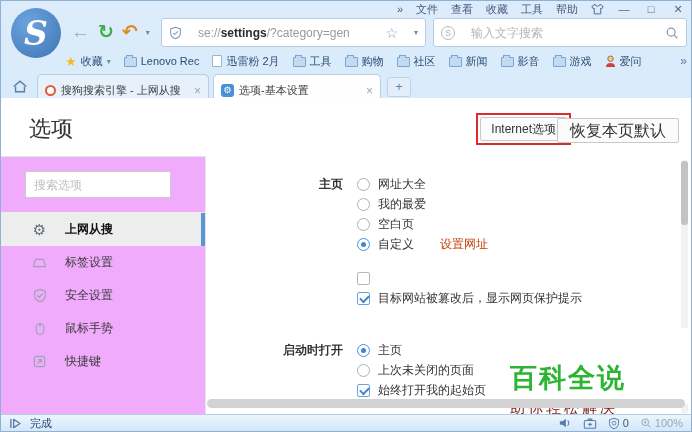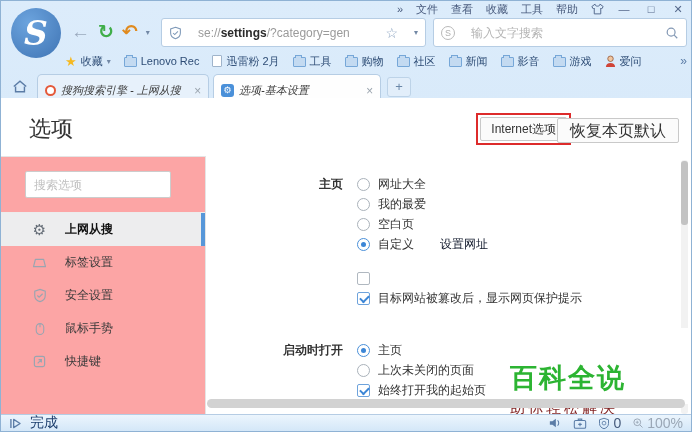--- a/index.html
+++ b/index.html
@@ -39,36 +39,36 @@
   #bookmarks { position:absolute; left:64px; right:4px; top:51px; height:18px; display:flex; align-items:center; gap:13px; font-size:11px; color:#2e4d76; }
   .bm { display:flex; align-items:center; gap:4px; white-space:nowrap; }
   .goldstar { color:#f5b921; font-size:13px; }
   .folder { position:relative; width:13px; height:10px; background:#c3daf1; border:1px solid #76a7d8; border-radius:1px; margin-top:2px; }
   .folder::before { content:""; position:absolute; top:-3px; left:1px; width:5px; height:2px; background:#c3daf1; border:1px solid #76a7d8; border-bottom:none; }
   .pageic { width:10px; height:12px; background:#fff; border:1px solid #9fb4cb; border-radius:1px; }
   #bm-overflow { margin-left:auto; color:#5b7ca6; font-size:12px; }
   
   #tabbar { position:absolute; left:0; right:0; top:73px; height:24px; }
   #homebtn { position:absolute; left:6px; top:1px; width:26px; height:22px; display:flex; align-items:center; justify-content:center; border-radius:3px; }
-  .tab { position:absolute; top:0; height:32px; border:1px solid #b6cde4; border-bottom:none; border-radius:5px 5px 0 0; display:flex; align-items:center; padding:0 7px; gap:5px; font-size:11px; color:#3c3c3c;font-style:italic; }
+  .tab { position:absolute; top:0; height:32px; border:1px solid #b6cde4; border-bottom:none; border-radius:5px 5px 0 0; display:flex; align-items:center; padding:0 7px; gap:5px; font-size:11px; color:#3c3c3c; }
   #tab1 { left:36px; width:172px; background:#e7f1fb; }
   #tab2 { left:212px; width:168px; background:#fefefe; }
   .tab .title { flex:1; white-space:nowrap; overflow:hidden; }
   .tab .x { color:#9aa4ae; font-size:12px; }
   .fav1 { width:11px; height:11px; border:2px solid #e4593a; border-radius:50%; background:#fff; flex:0 0 auto; }
   .fav2 { width:13px; height:13px; background:#4a90d9; border-radius:3px; color:#fff; font-size:9px; line-height:13px; text-align:center; flex:0 0 auto; }
   #newtab { position:absolute; left:386px; top:3px; width:24px; height:20px; background:#e2eefa; border:1px solid #bdd3e8; border-radius:3px; color:#6a87a8; font-size:13px; text-align:center; line-height:18px; }
   
   #content { position:absolute; left:0; right:0; top:97px; bottom:17px; background:#fff; }
   #pagetitle { position:absolute; left:28px; top:16px; font-size:22px; color:#333; }
   #restorebtn { position:absolute; right:12px; top:20px; height:25px; padding:0 12px; background:#fbfbfb; border:1px solid #c9c9c9; border-radius:2px; font-size:16px; color:#333; line-height:23px; }
   #internetwrap { position:absolute; right:120px; top:15px; border:2px solid #dd2b2b; padding:2px; }
   #internetbtn { height:24px; padding:0 10px; background:#fbfbfb; border:1px solid #c9c9c9; border-radius:2px; font-size:12px; color:#333; line-height:22px; }
   
-  #sidebar { position:absolute; left:0; top:58px; width:205px; bottom:0; border-top:1px solid #e5e5e5; border-right:1px solid #e5e5e5; background:#fca5a5; }
+  #sidebar { position:absolute; left:0; top:58px; width:205px; bottom:0; border-top:1px solid #e5e5e5; border-right:1px solid #e5e5e5; background:#f0abfc; }
   #sidesearchwrap { height:56px; border-bottom:1px solid #ececec; padding:14px 0 0 24px; }
   #sidesearch { width:146px; height:27px; border:1px solid #cccccc; border-radius:2px; padding:0 8px; font-size:12px; color:#444; outline:none; font-family:inherit; }
   #sidesearch::placeholder { color:#c0c0c0; }
   .sitem { position:relative; height:33px; display:flex; align-items:center; padding-left:30px; gap:17px; font-size:12px; color:#3a3a3a; }
   .sitem .sic { width:17px; text-align:center; color:#9aa5b1; display:flex; align-items:center; justify-content:center; }
   .sitem.sel { background:#ededee; font-weight:bold; color:#111; }
   .sitem.sel .sic { color:#646c76; }
   .sitem.sel::after { content:""; position:absolute; right:0; top:0; bottom:0; width:4px; background:#5797d9; }
   .gearglyph { font-size:15px; line-height:1; }
   
@@ -76,31 +76,31 @@
   .grp { position:absolute; left:0; right:0; }
   .row { display:flex; align-items:center; height:20px; }
   .glabel { width:150px; text-align:right; padding-right:14px; font-weight:bold; color:#333; flex:0 0 auto; }
   .spacer { width:150px; flex:0 0 auto; }
   .radio { width:13px; height:13px; border:1px solid #aab2ba; border-radius:50%; margin-right:8px; position:relative; flex:0 0 auto; background:#fff; }
   .radio.on { border-color:#4a90d9; }
   .radio.on::after { content:""; position:absolute; left:3px; top:3px; width:5px; height:5px; border-radius:50%; background:#3c86d6; }
   .cbox { width:13px; height:13px; border:1px solid #b0b8c0; border-radius:2px; margin-right:8px; position:relative; flex:0 0 auto; background:#fff; }
   .cbox.on { border-color:#6ea3dc; }
   .cbox.on::after { content:""; position:absolute; left:2px; top:2px; width:7px; height:4px; border-left:2px solid #3c86d6; border-bottom:2px solid #3c86d6; transform:rotate(-45deg); }
-  .link { color:#0f172a; margin-left:26px; }
+  .link { color:#c2410c; margin-left:26px; }
   
   #watermark { position:absolute; right:0px; top:172px; width:197px; height:76px; background:#fff; padding:8px 0 0 16px; z-index:4; }
   #wm-title { font-size:27px; font-weight:bold; color:#2cb432; letter-spacing:2px;margin-top:24px; }
   #wm-sub { font-size:15px; color:#7f1d1d; letter-spacing:3px; margin-top:3px; }
   
   #vtrack { position:absolute; right:3px; top:159px; width:7px; height:254px; background:#f2f2f2; border-radius:3px; }
   #vthumb { position:absolute; left:0; top:1px; width:7px; height:64px; background:#c3c3c3; border-radius:3px; }
   #hthumb { position:absolute; left:206px; top:398px; width:478px; height:9px; background:#d2d2d2; border-radius:5px; z-index:6; }
   
-  #statusbar { position:absolute; left:0; right:0; bottom:0; height:17px; background:linear-gradient(#ecf5fd,#d4e7f8); border-top:1px solid #b5cce4; display:flex; align-items:center; font-size:14px; color:#1d3f6e; padding:0 8px; gap:8px; z-index:7; }
+  #statusbar { position:absolute; left:0; right:0; bottom:0; height:17px; background:linear-gradient(#ecf5fd,#d4e7f8); border-top:1px solid #b5cce4; display:flex; align-items:center; font-size:11px; color:#1d3f6e; padding:0 8px; gap:8px; z-index:7; }
   #statusright { margin-left:auto; display:flex; align-items:center; gap:11px; color:#5b7ca6; }
   #zoomlevel { color:#9aa7b6; }
   #shieldcount { color:#44597a; }
   svg { display:block; }
 </style>
 </head>
 <body>
 
 <div id="win">
 

